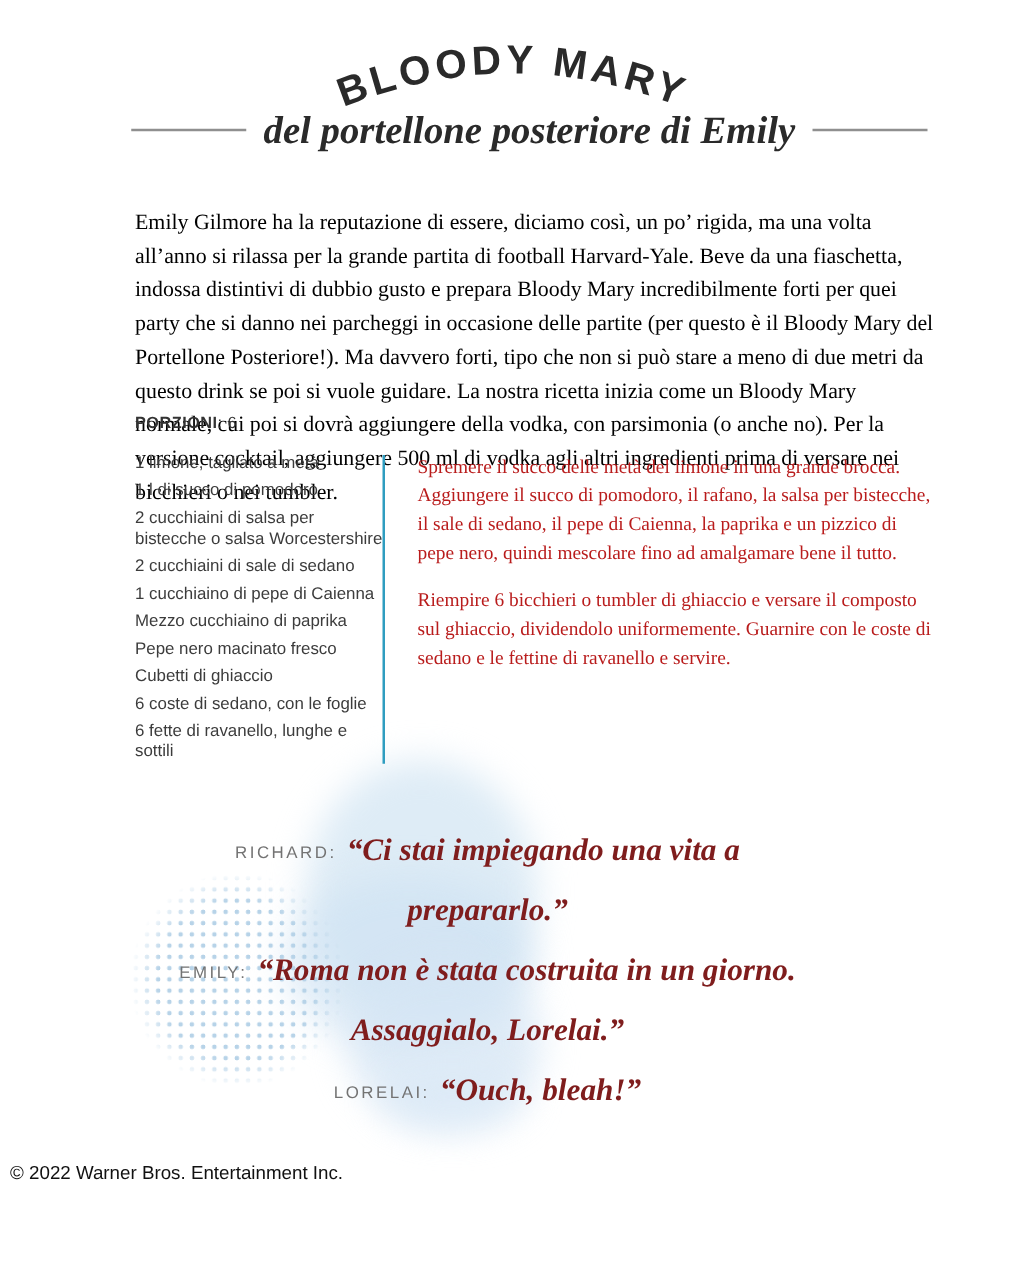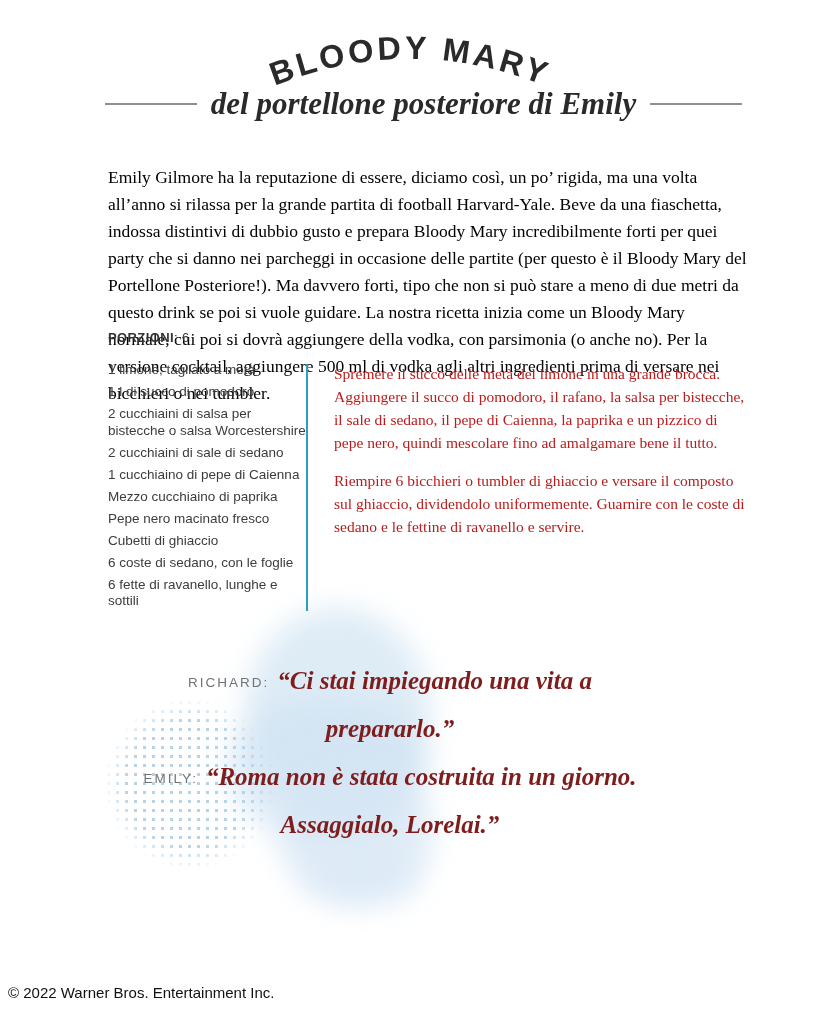--- a/index.html
+++ b/index.html
@@ -157,21 +157,21 @@
     font-style: italic;
     font-weight: bold;
     font-size: 25px;
     color: #7f1d1d;
   }
 
   
   .copyright {
     position: absolute;
     left: 8px;
-    top: 984px;
+    top: 930px;
     font-family: "Liberation Sans", sans-serif;
     font-size: 15px;
     color: #111111;
   }
 </style>
 </head>
 <body>
 
 <div class="page">
 
@@ -226,17 +226,21 @@
 
   <div class="quotes">
     <p class="quote">
       <span class="speaker">RICHARD:</span>
       <span class="qtext">“Ci stai impiegando una vita a prepararlo.”</span>
     </p>
     <p class="quote">
       <span class="speaker">EMILY:</span>
       <span class="qtext">“Roma non è stata costruita in un giorno. Assaggialo, Lorelai.”</span>
     </p>
+    <p class="quote">
+      <span class="speaker">LORELAI:</span>
+      <span class="qtext">“Ouch, bleah!”</span>
+    </p>
   </div>
 
   <div class="copyright">© 2022 Warner Bros. Entertainment Inc.</div>
 
 </div>
 
 </body></html>

